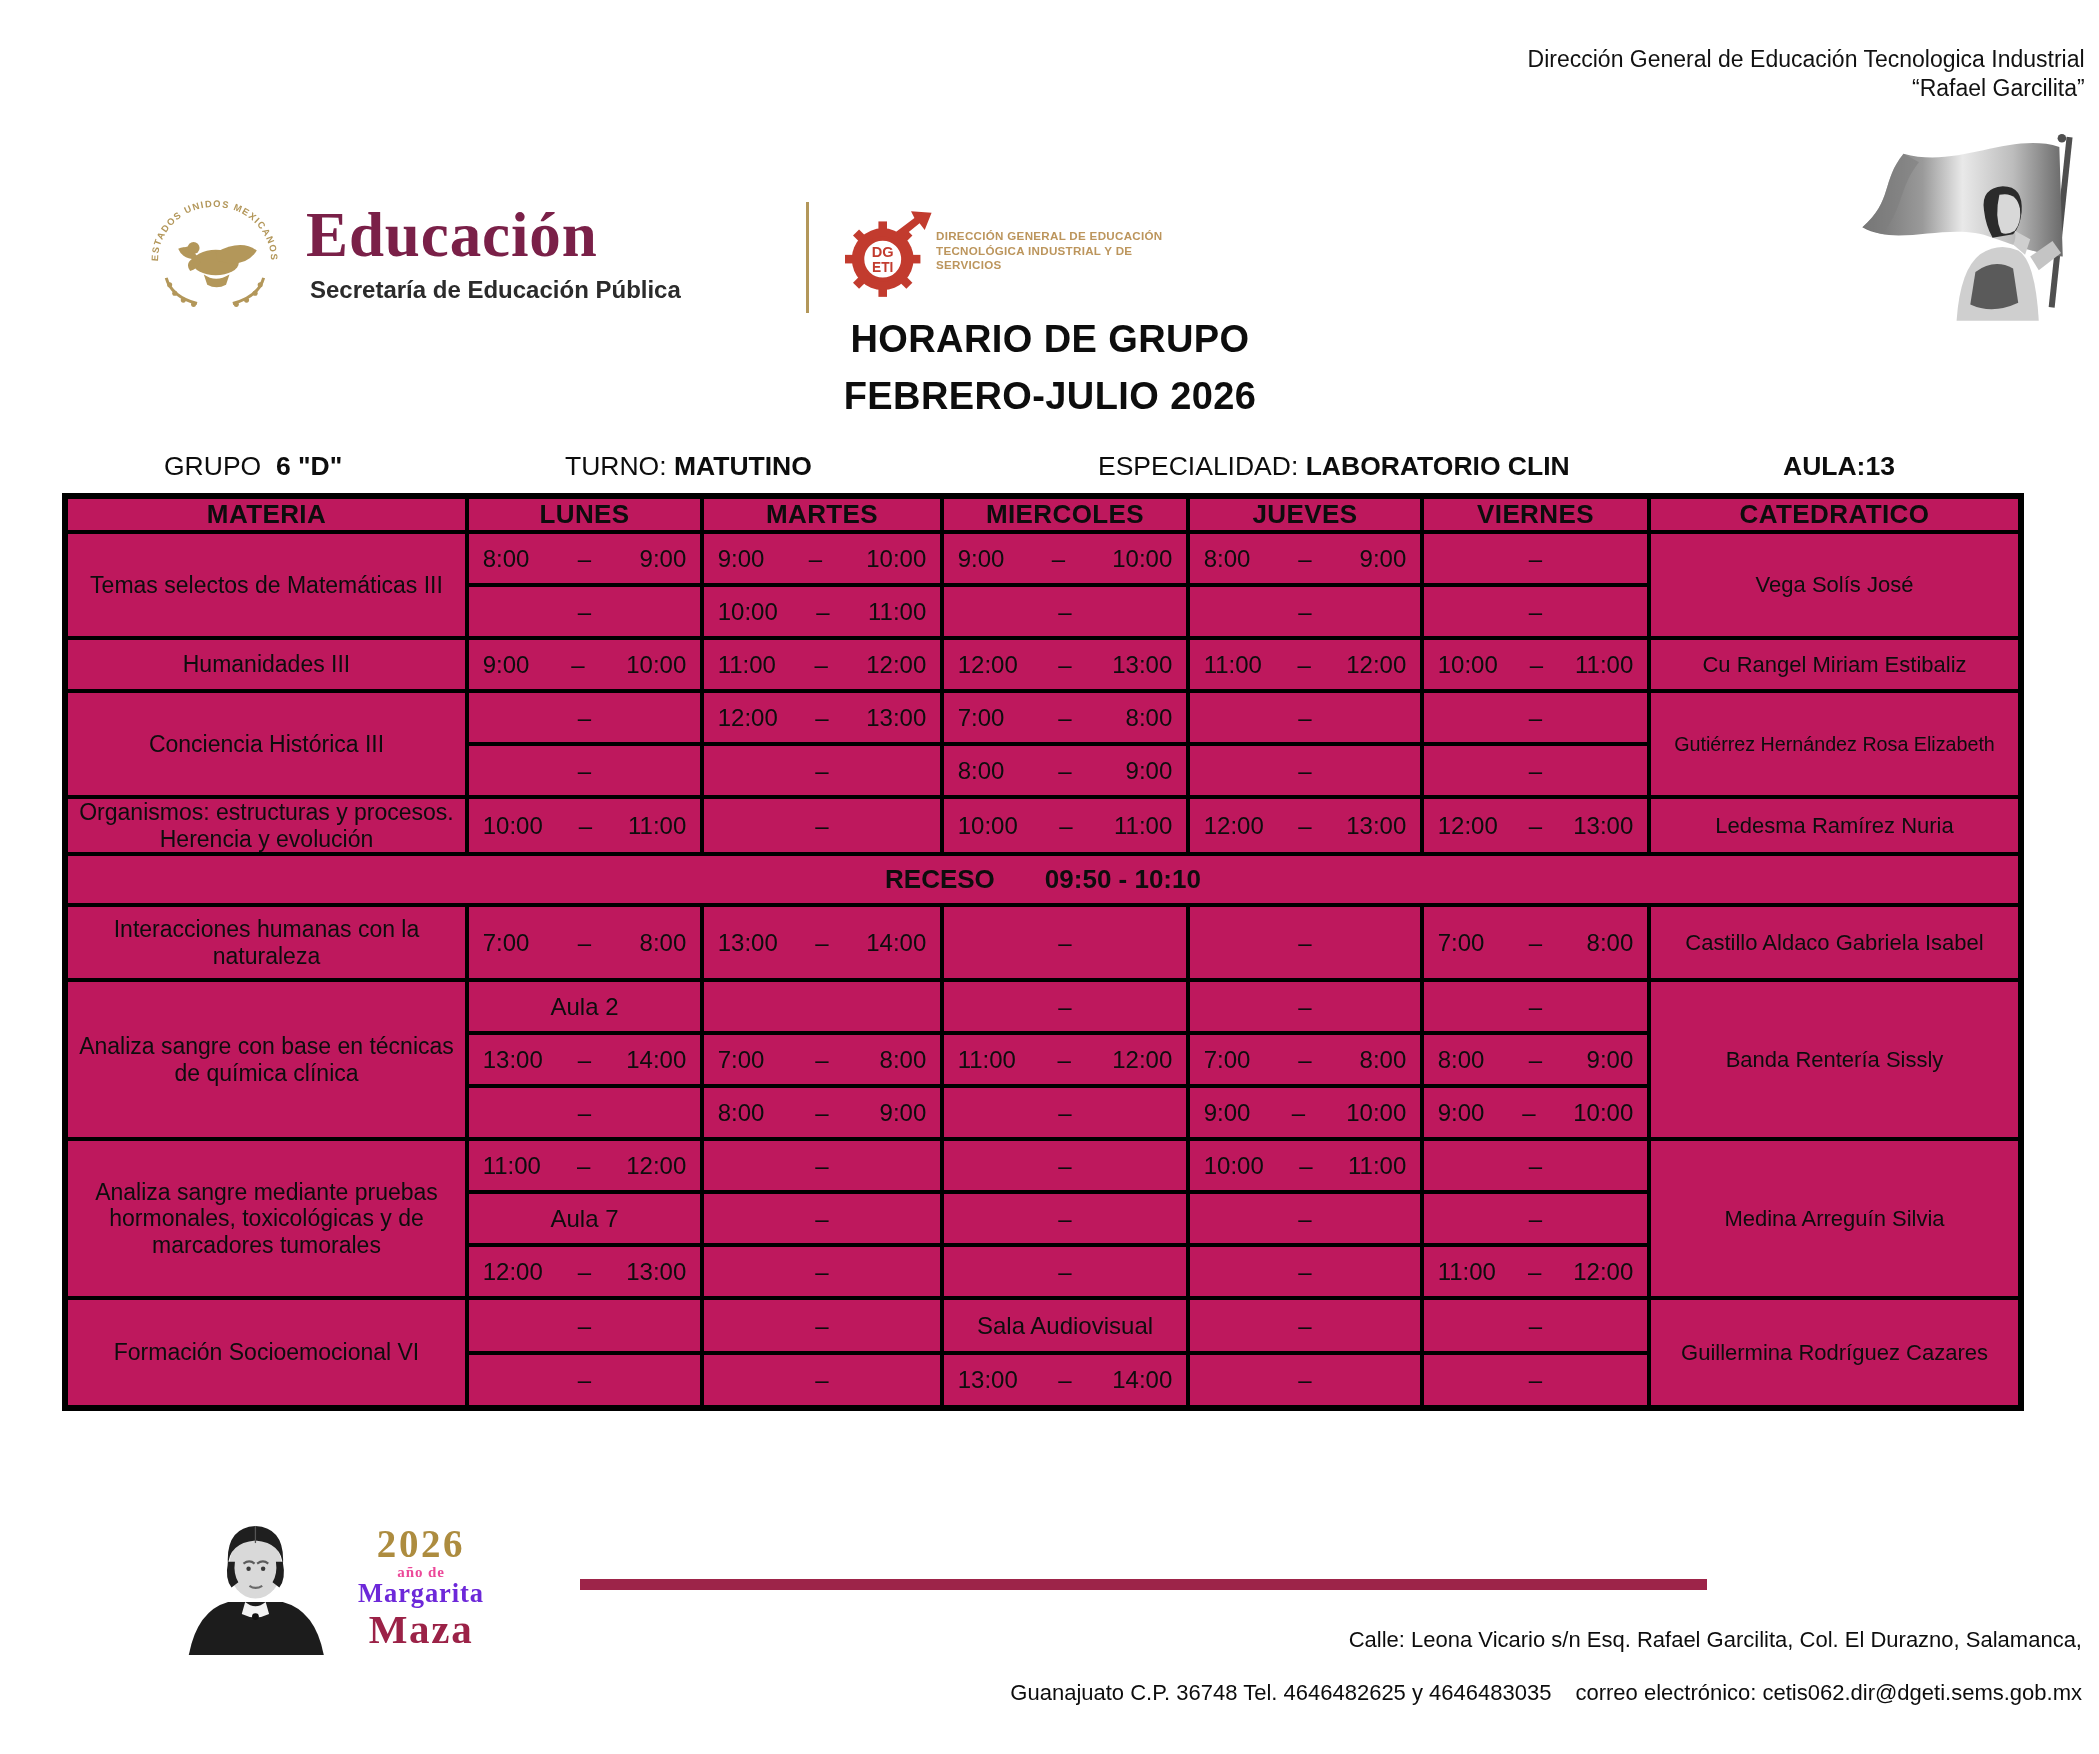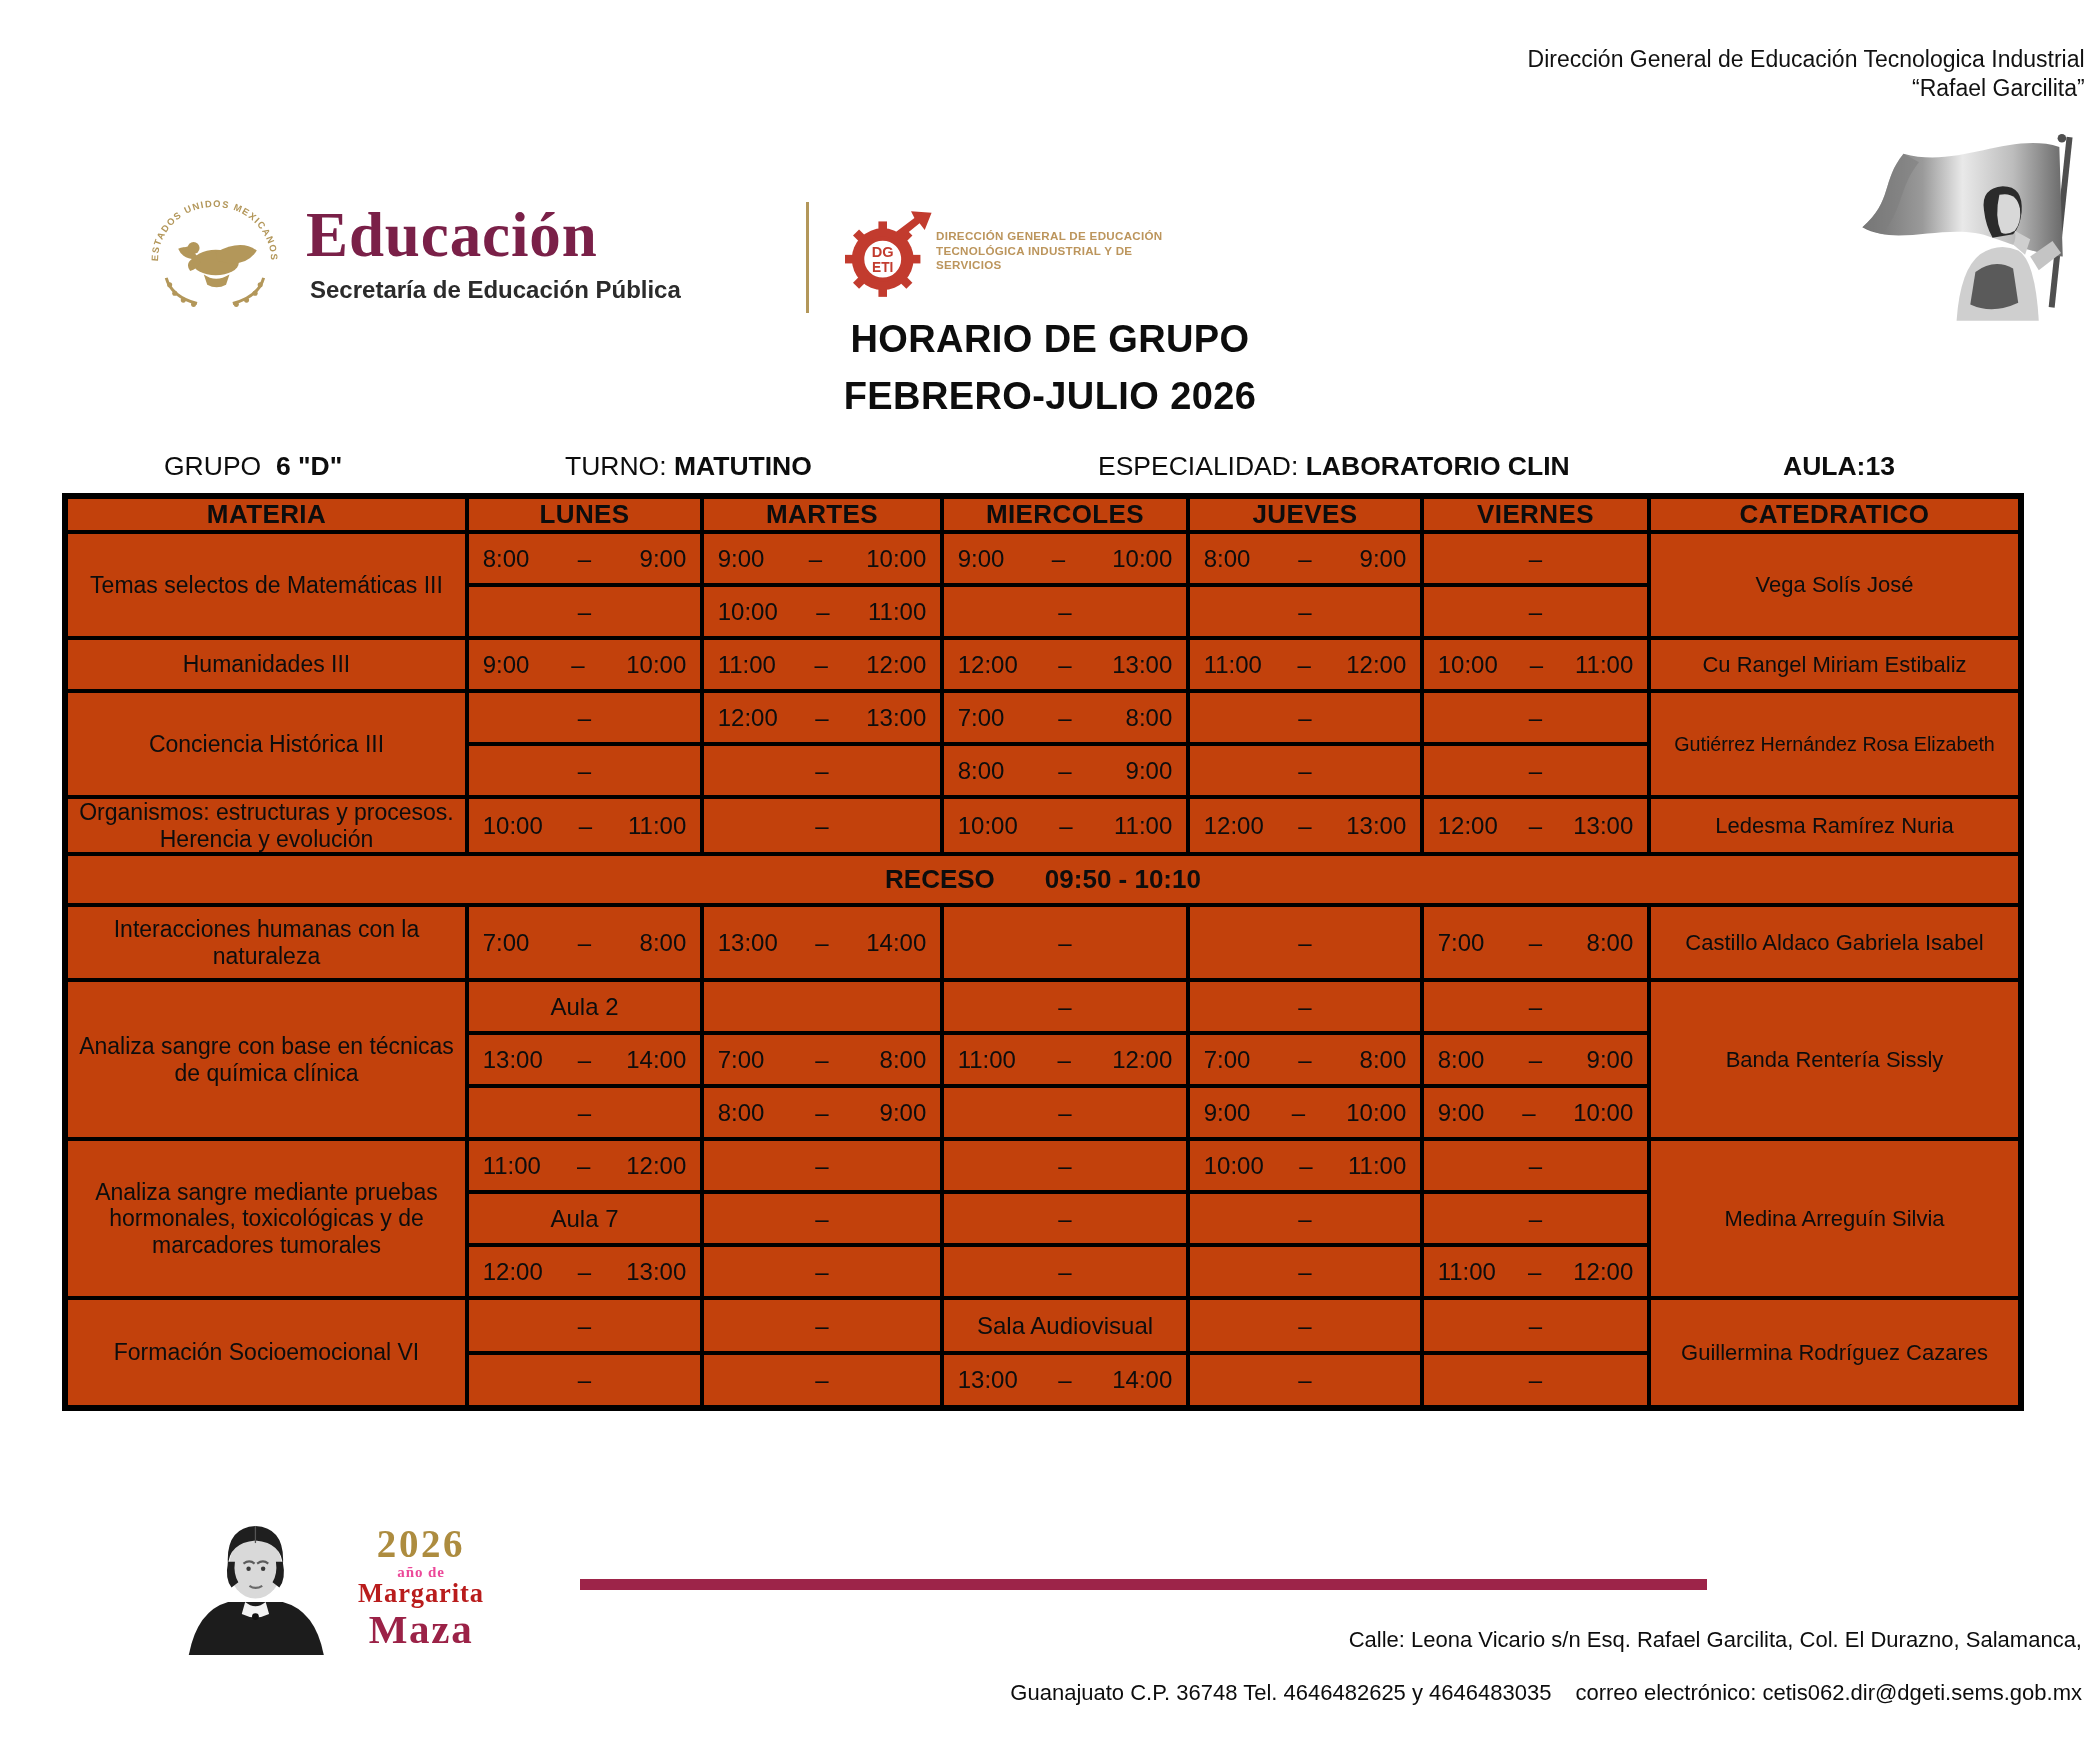--- a/index.html
+++ b/index.html
@@ -31,42 +31,42 @@
   .inforow b { font-weight:bold; }
   .inf { position:absolute; top:451px; font-size:26.5px; white-space:nowrap; }
   .inf-grupo { left:164px; }
   .inf-turno { left:565px; }
   .inf-esp { left:1098px; }
   .inf-aula { left:1783px; font-weight:bold; }
   .clip { display:inline-block; width:264px; overflow:hidden; white-space:nowrap;
     vertical-align:bottom; font-weight:bold; }
   
   .tblwrap { position:absolute; left:62px; top:493px; }
-  table { border-collapse:collapse; table-layout:fixed; width:1956px; border:6.8px solid #000; background:#c2410c; }
+  table { border-collapse:collapse; table-layout:fixed; width:1956px; border:6.8px solid #000; background:#be185d; }
   th, td { border:4.3px solid #000; padding:0; text-align:center; vertical-align:middle; overflow:hidden; }
   th { height:34px; font-size:26px; font-weight:bold; letter-spacing:0.4px; }
   tr.sub td { height:53px; }
   tr.tall td { height:75px; }
   tr.frm td { height:55px; }
   tr.receso td { height:51px; }
   td.materia { font-size:23px; line-height:26.5px; padding:0 5.1px; }
   td.cated { font-size:22px; padding:0 1.7px; }
   td.cated.sm { font-size:19.7px; }
   td.day { font-size:24px; }
   .trange { display:flex; justify-content:space-between; align-items:center; padding:0 13.7px; }
   .single { text-align:center; }
   .receso-in { display:flex; justify-content:center; align-items:center; gap:50px;
     font-size:26px; font-weight:bold;text-align:right; }
   
   .maza-portrait { position:absolute; left:163px; top:1514px; }
   .maza-text { position:absolute; left:342px; top:1524px; width:158px; text-align:center;
     font-family:"Liberation Serif", serif; font-weight:bold; line-height:1.04; }
   .maza-text .y { font-size:39px; color:#ad8c3f; letter-spacing:2.6px; }
   .maza-text .a { font-size:15px; color:#ec4899; letter-spacing:0.9px; }
-  .maza-text .m1 { font-size:26.5px; color:#b91c1c; letter-spacing:0.9px; }
+  .maza-text .m1 { font-size:26.5px; color:#6d28d9; letter-spacing:0.9px; }
   .maza-text .m2 { font-size:41px; color:#9b2247; letter-spacing:1.7px; }
   .footer-line { position:absolute; left:580px; top:1579px; width:1127px; height:11px; background:#9d2449; }
   .addr1 { position:absolute; top:1627px; right:18px; font-size:22px;text-align:center; }
   .addr2 { position:absolute; top:1680px; right:18px; font-size:22px; display:flex; gap:24px; }
 </style>
 </head>
 <body>
 
 <div class="toptext">
   <div>Dirección General de Educación Tecnologica Industrial</div>

